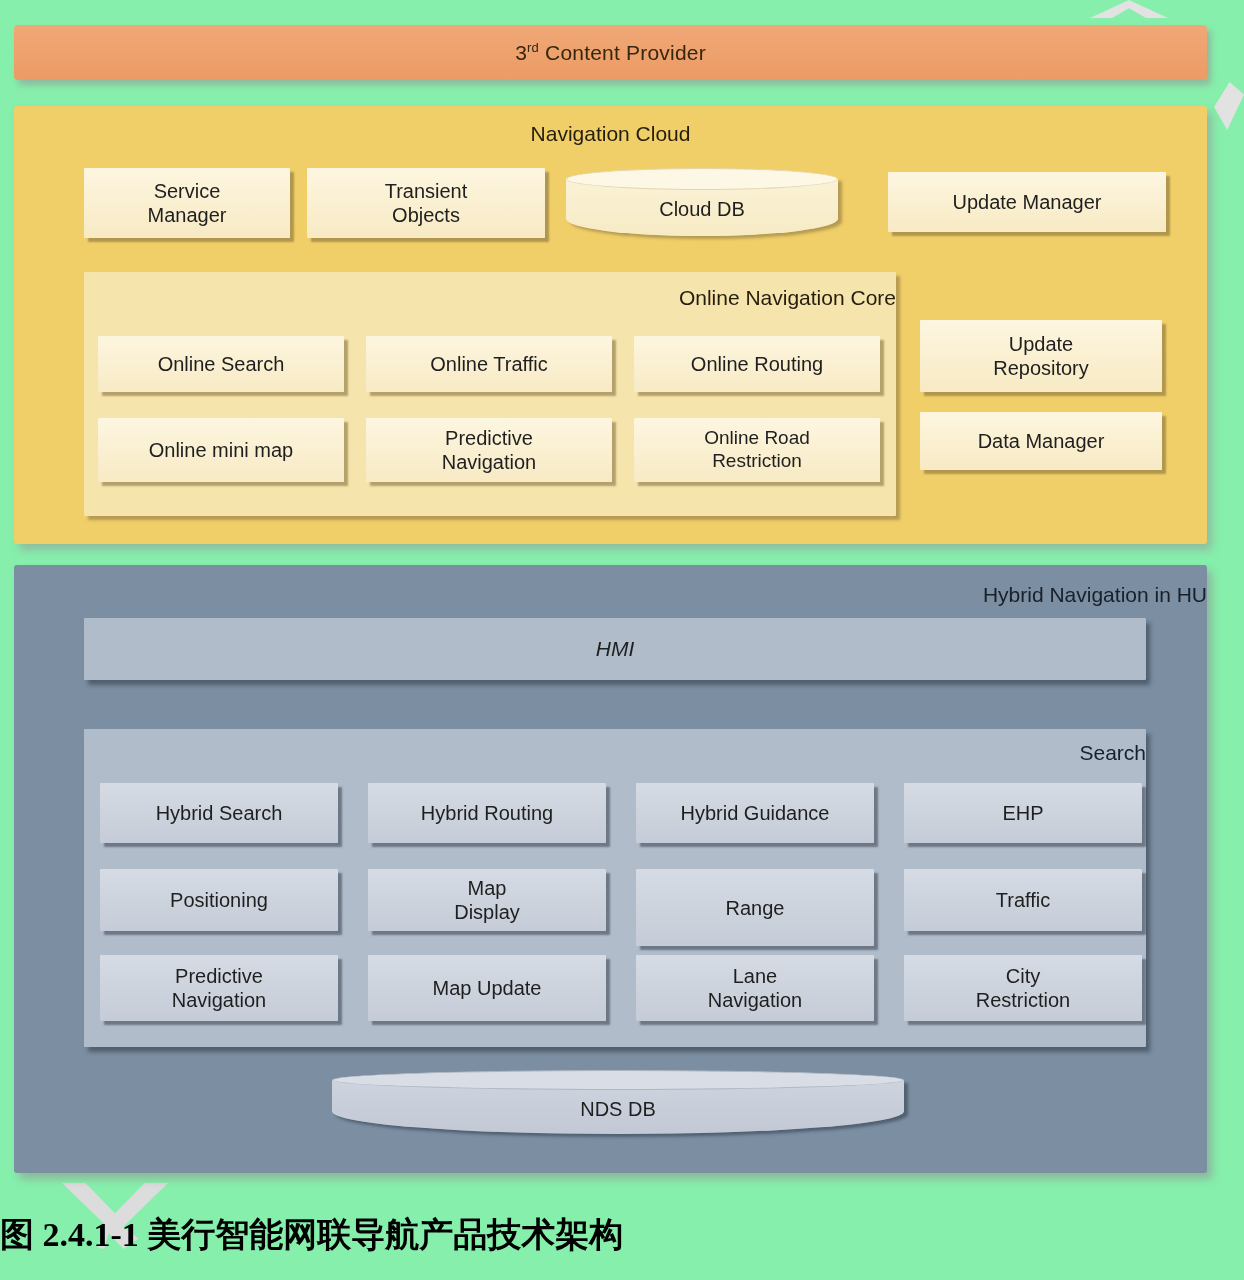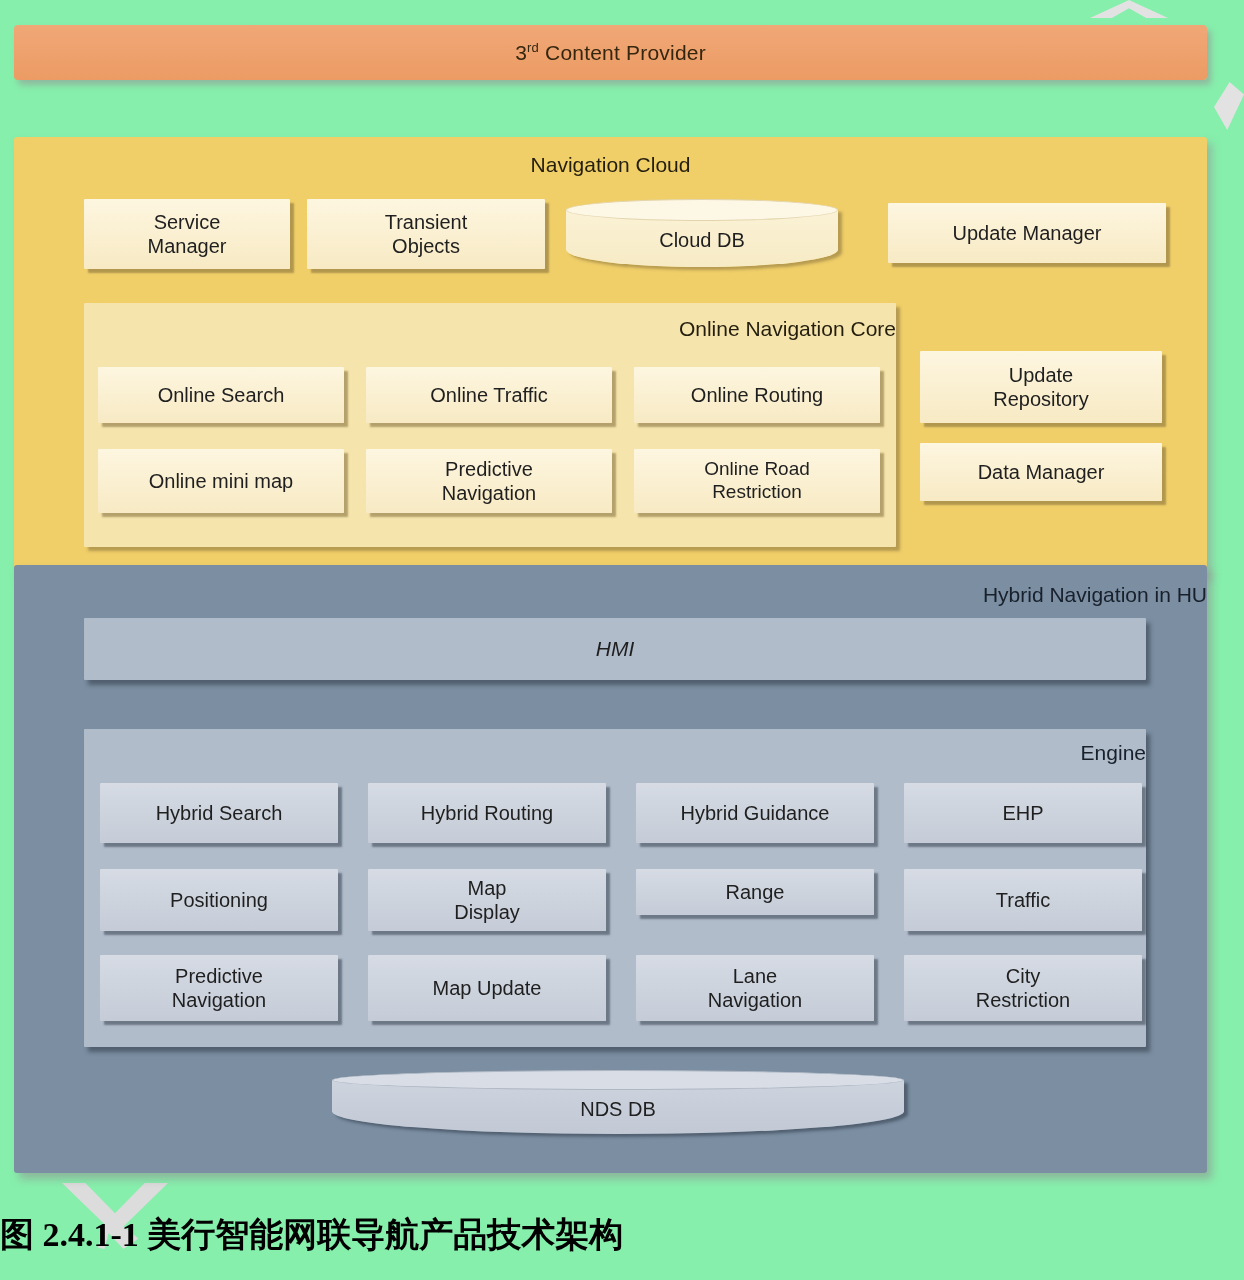--- a/index.html
+++ b/index.html
@@ -60,21 +60,21 @@
               clip-path:polygon(0 100%,50% 0,100% 100%,72% 100%,50% 46%,28% 100%);"></div>
   <div class="wm" style="left:1214px;top:82px;width:30px;height:48px;
               clip-path:polygon(0 52%,52% 0,100% 26%,44% 100%);"></div>
   <div class="wm" style="left:62px;top:1183px;width:106px;height:66px;background:#DCDCDC;
               clip-path:polygon(0 0,22% 0,50% 46%,78% 0,100% 0,58% 66%,72% 84%,58% 100%,44% 76%,40% 100%,34% 98%,40% 62%);"></div>
 
   <div class="abs panel-orange flexc" style="left:14px;top:25px;width:1193px;height:55px;">
     <div class="bar-label"><span>3</span><sup>rd</sup><span> Content Provider</span></div>
   </div>
 
-  <div class="abs panel-yellow" style="left:14px;top:106px;width:1193px;height:438px;margin-top:31px;">
+  <div class="abs panel-yellow" style="left:14px;top:106px;width:1193px;height:438px;">
     <div class="abs sec-title" style="top:16px;left:0;">Navigation Cloud</div>
 
     <div class="abs box-cream flexc" style="left:70px;top:62px;width:206px;height:70px;">Service
 Manager</div>
     <div class="abs box-cream flexc" style="left:293px;top:62px;width:238px;height:70px;">Transient
 Objects</div>
 
     <div class="cyl cyl-cream" style="left:552px;top:62px;width:272px;height:68px;">
       <div class="cyl-body"></div>
       <div class="cyl-top"></div>
@@ -101,31 +101,31 @@
 Repository</div>
     <div class="abs box-cream flexc" style="left:906px;top:306px;width:242px;height:58px;">Data Manager</div>
   </div>
 
   <div class="abs panel-blue" style="left:14px;top:565px;width:1193px;height:608px;">
     <div class="abs sec-title-blue" style="top:18px;left:0;">Hybrid Navigation in HU</div>
 
     <div class="abs subpanel-blue flexc" style="left:70px;top:53px;width:1062px;height:62px;font-size:21px;font-style:italic;">HMI</div>
 
     <div class="abs subpanel-blue" style="left:70px;top:164px;width:1062px;height:318px;">
-      <div class="abs sec-title-blue" style="top:12px;left:0;">Engine</div>
+      <div class="abs sec-title-blue" style="top:12px;left:0;">Search</div>
 
       <div class="abs box-blue flexc" style="left:16px;top:54px;width:238px;height:60px;">Hybrid Search</div>
       <div class="abs box-blue flexc" style="left:284px;top:54px;width:238px;height:60px;">Hybrid Routing</div>
       <div class="abs box-blue flexc" style="left:552px;top:54px;width:238px;height:60px;">Hybrid Guidance</div>
       <div class="abs box-blue flexc" style="left:820px;top:54px;width:238px;height:60px;">EHP</div>
 
       <div class="abs box-blue flexc" style="left:16px;top:140px;width:238px;height:62px;">Positioning</div>
       <div class="abs box-blue flexc" style="left:284px;top:140px;width:238px;height:62px;">Map
 Display</div>
-      <div class="abs box-blue flexc" style="left:552px;top:140px;width:238px;height:46px;">Range</div>
+      <div class="abs box-blue flexc" style="left:552px;top:140px;width:238px;height:77px;">Range</div>
       <div class="abs box-blue flexc" style="left:820px;top:140px;width:238px;height:62px;">Traffic</div>
 
       <div class="abs box-blue flexc" style="left:16px;top:226px;width:238px;height:66px;">Predictive
 Navigation</div>
       <div class="abs box-blue flexc" style="left:284px;top:226px;width:238px;height:66px;">Map Update</div>
       <div class="abs box-blue flexc" style="left:552px;top:226px;width:238px;height:66px;">Lane
 Navigation</div>
       <div class="abs box-blue flexc" style="left:820px;top:226px;width:238px;height:66px;">City
 Restriction</div>
     </div>

